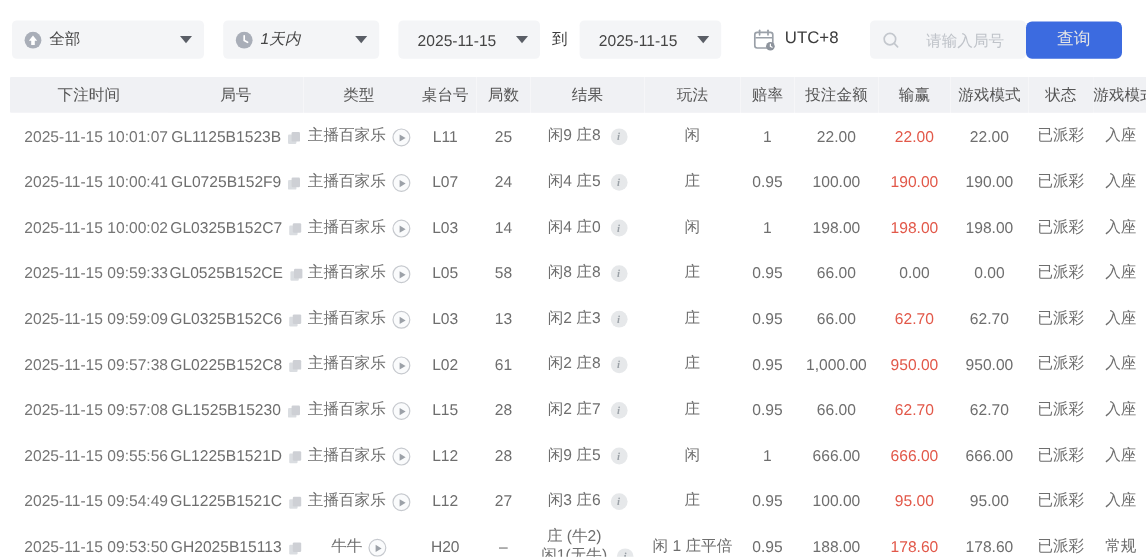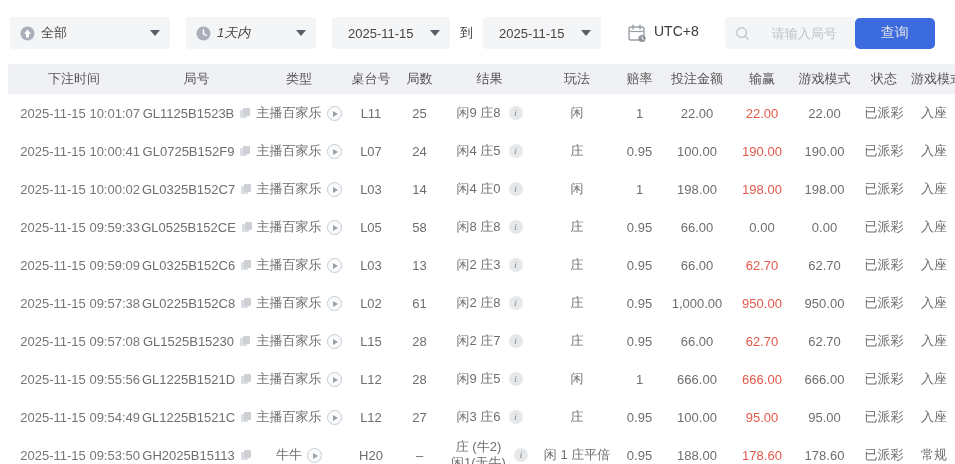--- a/index.html
+++ b/index.html
@@ -47,21 +47,21 @@
   
   .tablewrap { padding:0 8px; }
   table { width:100%; border-collapse:collapse; table-layout:fixed; }
   thead th { background:#f0f1f4; height:30px; font-weight:400; font-size:13px; color:#555;
     text-align:center; white-space:nowrap; overflow:hidden; }
   thead th:first-child { border-radius:2px 0 0 2px; }
   thead th:last-child { border-radius:0 2px 2px 0; }
   tbody td { height:38px; font-size:13px; color:#6e6e6e; text-align:center; vertical-align:middle;
     white-space:nowrap; overflow:hidden; }
   td.c-time { text-align:right; padding-left:2px; color:#757575; }
-  .cellflex { display:inline-flex; align-items:center; justify-content:center; max-width:100%; }
+  .cellflex { display:inline-flex; align-items:flex-end; justify-content:center; max-width:100%; }
   .red { color:#e25849; }
   .result-lines div { line-height:1.25; }
 </style>
 </head>
 <body>
 
 <div class="topbar">
 
   <div class="ctl sel-cat">
     <span class="icn">

